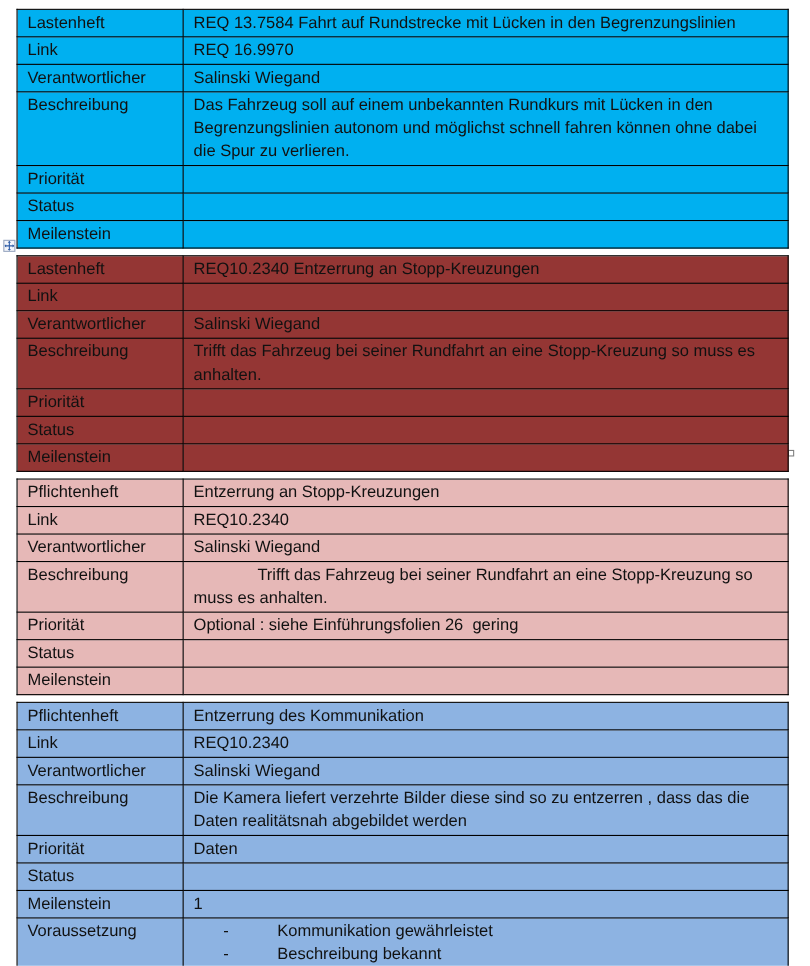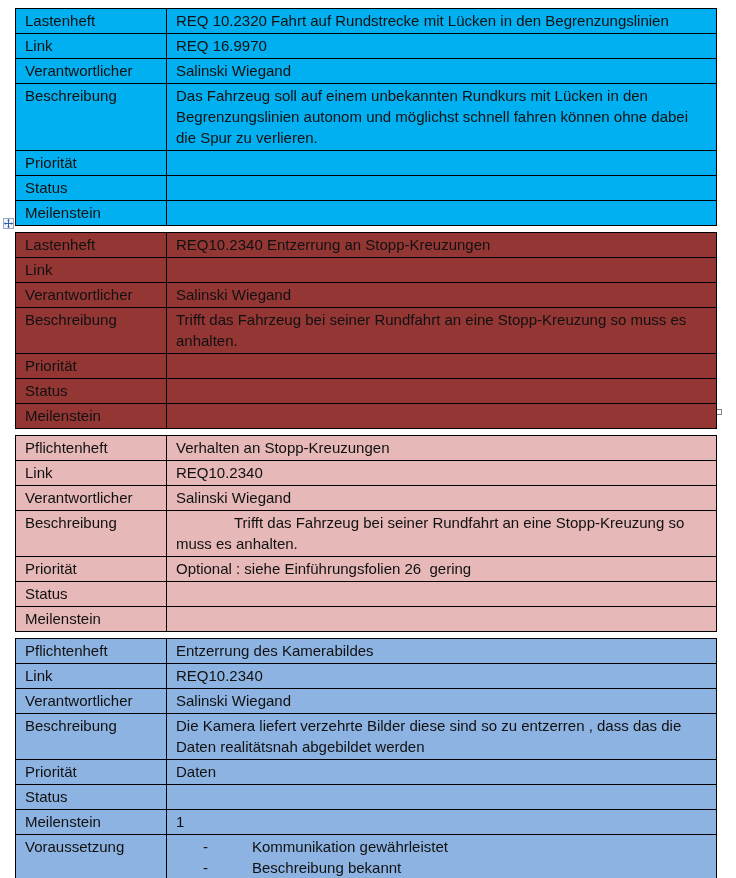--- a/index.html
+++ b/index.html
@@ -35,21 +35,21 @@
     <path d="M4.5 0.5 L4.5 8.5 M0.5 4.5 L8.5 4.5" stroke="#2f5ea8" stroke-width="1"></path>
     <path d="M4.5 0 L3 1.6 L6 1.6 Z M4.5 9 L3 7.4 L6 7.4 Z M0 4.5 L1.6 3 L1.6 6 Z M9 4.5 L7.4 3 L7.4 6 Z" fill="#2f5ea8"></path>
   </svg>
 </div>
 <div class="resize-handle"></div>
 
 <table class="tbl t1">
   <tbody>
     <tr>
       <td class="k">Lastenheft</td>
-      <td>REQ 10.2320 Fahrt auf Rundstrecke mit Lücken in den Begrenzungslinien</td>
+      <td>REQ 13.7584 Fahrt auf Rundstrecke mit Lücken in den Begrenzungslinien</td>
     </tr>
     <tr>
       <td class="k">Link</td>
       <td>REQ 16.9970</td>
     </tr>
     <tr>
       <td class="k">Verantwortlicher</td>
       <td>Salinski Wiegand</td>
     </tr>
     <tr>
@@ -101,21 +101,21 @@
       <td class="k">Meilenstein</td>
       <td>&nbsp;</td>
     </tr>
   </tbody>
 </table>
 
 <table class="tbl t3">
   <tbody>
     <tr>
       <td class="k">Pflichtenheft</td>
-      <td>Verhalten an Stopp-Kreuzungen</td>
+      <td>Entzerrung an Stopp-Kreuzungen</td>
     </tr>
     <tr>
       <td class="k">Link</td>
       <td>REQ10.2340</td>
     </tr>
     <tr>
       <td class="k">Verantwortlicher</td>
       <td>Salinski Wiegand</td>
     </tr>
     <tr>
@@ -134,21 +134,21 @@
       <td class="k">Meilenstein</td>
       <td>&nbsp;</td>
     </tr>
   </tbody>
 </table>
 
 <table class="tbl t4">
   <tbody>
     <tr>
       <td class="k">Pflichtenheft</td>
-      <td>Entzerrung des Kamerabildes</td>
+      <td>Entzerrung des Kommunikation</td>
     </tr>
     <tr>
       <td class="k">Link</td>
       <td>REQ10.2340</td>
     </tr>
     <tr>
       <td class="k">Verantwortlicher</td>
       <td>Salinski Wiegand</td>
     </tr>
     <tr>

